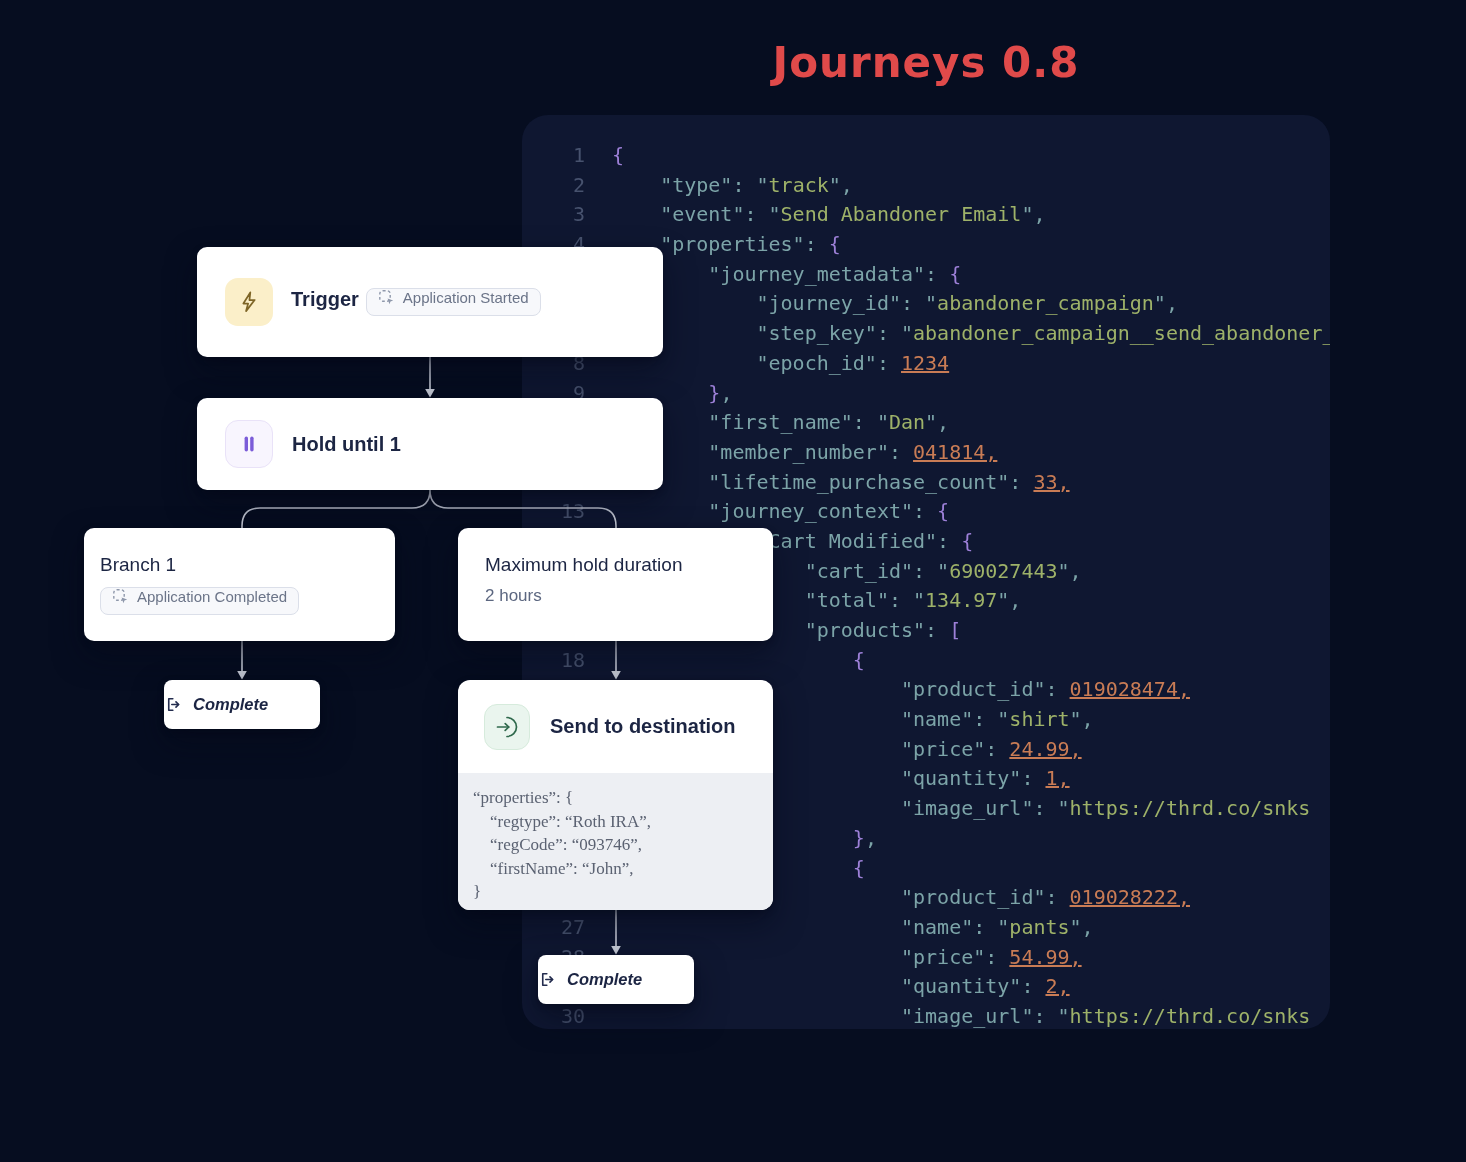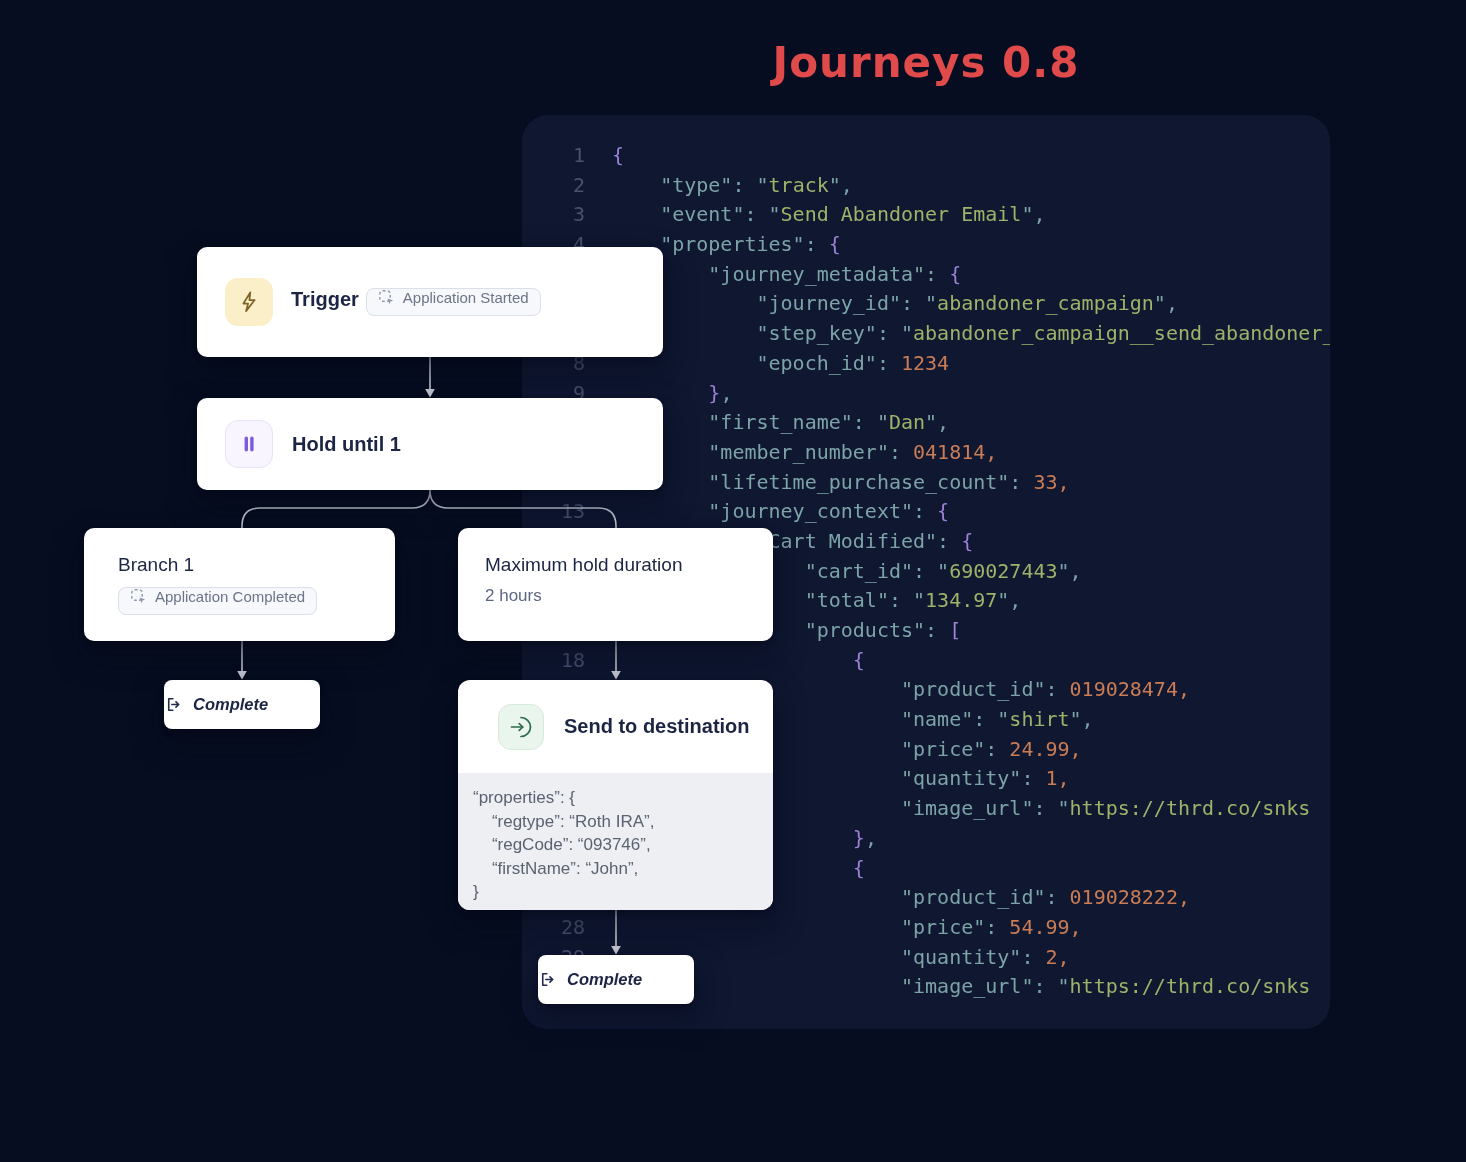--- a/index.html
+++ b/index.html
@@ -28,54 +28,54 @@
   .code-panel{
     position:absolute;left:522px;top:115px;width:808px;height:914px;z-index:1;
     background:var(--panel-bg);border-radius:26px;overflow:hidden;
     padding-top:26px;
     font-family:"DejaVu Sans Mono","Liberation Mono",monospace;font-size:20px;
   }
   .code-line{display:flex;height:29.7px;line-height:29.7px;white-space:pre;}
   .ln{width:63px;flex:none;text-align:right;color:var(--line-number);}
   .tx{margin-left:27px;}
   .tok-k{color:var(--tok-key);} .tok-s{color:var(--tok-string);}
-  .tok-n{color:var(--tok-number);} .tok-p{color:var(--tok-brace);}
+  .tok-n{color:var(--tok-number);text-decoration:underline;} .tok-p{color:var(--tok-brace);}
   
   .connectors{position:absolute;left:0;top:0;z-index:2;pointer-events:none;}
   .connectors path{stroke:var(--connector);stroke-width:1.6;fill:none;}
   .connectors polygon{fill:var(--connector);}
   
   .card{
     position:absolute;z-index:3;background:var(--card-bg);border-radius:10px;
     box-shadow:0 14px 30px rgba(3,8,24,.5),0 2px 6px rgba(3,8,24,.35);
   }
   .card-title{font-size:20px;font-weight:600;color:var(--card-title);}
   .card-title.md{font-size:19px;font-weight:500;}
   .icon-box{width:48px;height:48px;border-radius:13px;flex:none;display:flex;align-items:center;justify-content:center;}
   .badge{
     display:inline-flex;gap:8px;height:28px;padding:0 11px;
     background:var(--badge-bg);border:1px solid var(--badge-border);border-radius:8px;
     font-size:15px;font-weight:500;color:var(--badge-text);align-self:flex-start;white-space:nowrap;
   }
   .trigger-card{left:197px;top:247px;width:466px;height:110px;display:flex;align-items:center;gap:18px;padding-left:28px;}
   .v-col{display:flex;flex-direction:row;gap:7px;}
   .hold-card{left:197px;top:398px;width:466px;height:92px;display:flex;align-items:center;gap:19px;padding-left:28px;}
-  .branch-card{left:84px;top:528px;width:311px;height:113px;padding:26px 0 0 34px;display:flex;flex-direction:column;gap:11px;}
+  .branch-card{left:84px;top:528px;width:311px;height:113px;padding:26px 0 0 16px;display:flex;flex-direction:column;gap:11px;}
   .maxhold-card{left:458px;top:528px;width:315px;height:113px;padding:26px 0 12px 27px;}
   .maxhold-sub{margin-top:10px;font-size:17px;color:var(--subtitle);}
   .complete-card{width:156px;height:49px;border-radius:8px;display:flex;align-items:center;justify-content:flex-start;gap:10px;font-size:16.5px;font-weight:600;color:var(--card-title);font-style:italic;}
   .complete-1{left:164px;top:680px;}
   .complete-2{left:538px;top:955px;}
   .send-card{left:458px;top:680px;width:315px;height:230px;border-radius:12px;}
-  .send-top{height:93px;display:flex;align-items:center;gap:20px;padding-left:40px;}
+  .send-top{height:93px;display:flex;align-items:center;gap:20px;padding-left:26px;}
   .send-top .icon-box{width:46px;height:46px;}
   .send-snippet{
     background:var(--snippet-bg);height:137px;border-radius:0 0 12px 12px;
     padding:13px 0 0 15px;white-space:pre;overflow:hidden;
-    font-family:Liberation Sans, sans-serif;
+    font-family:Liberation Serif, serif;
     font-size:17px;line-height:23.5px;color:var(--snippet-text);
   }
 </style>
 </head>
 <body>
 
 <div class="title">Journeys 0.8</div>
 
 <div class="code-panel">
   <div>
@@ -98,20 +98,21 @@
       <div class="code-line"><span class="ln">17</span><span class="tx"><span class="tok-k">                "products": </span><span class="tok-p">[</span></span></div>
       <div class="code-line"><span class="ln">18</span><span class="tx"><span class="tok-k">                    </span><span class="tok-p">{</span></span></div>
       <div class="code-line"><span class="ln">19</span><span class="tx"><span class="tok-k">                        "product_id": </span><span class="tok-n">019028474,</span></span></div>
       <div class="code-line"><span class="ln">20</span><span class="tx"><span class="tok-k">                        "name": "</span><span class="tok-s">shirt</span><span class="tok-k">",</span></span></div>
       <div class="code-line"><span class="ln">21</span><span class="tx"><span class="tok-k">                        "price": </span><span class="tok-n">24.99,</span></span></div>
       <div class="code-line"><span class="ln">22</span><span class="tx"><span class="tok-k">                        "quantity": </span><span class="tok-n">1,</span></span></div>
       <div class="code-line"><span class="ln">23</span><span class="tx"><span class="tok-k">                        "image_url": "</span><span class="tok-s">https://thrd.co/snks</span></span></div>
       <div class="code-line"><span class="ln">24</span><span class="tx"><span class="tok-k">                    </span><span class="tok-p">}</span><span class="tok-k">,</span></span></div>
       <div class="code-line"><span class="ln">25</span><span class="tx"><span class="tok-k">                    </span><span class="tok-p">{</span></span></div>
       <div class="code-line"><span class="ln">26</span><span class="tx"><span class="tok-k">                        "product_id": </span><span class="tok-n">019028222,</span></span></div>
+      <div class="code-line"><span class="ln">27</span><span class="tx"><span class="tok-k">                        "name": "</span><span class="tok-s">pants</span><span class="tok-k">",</span></span></div>
       <div class="code-line"><span class="ln">28</span><span class="tx"><span class="tok-k">                        "price": </span><span class="tok-n">54.99,</span></span></div>
       <div class="code-line"><span class="ln">29</span><span class="tx"><span class="tok-k">                        "quantity": </span><span class="tok-n">2,</span></span></div>
       <div class="code-line"><span class="ln">30</span><span class="tx"><span class="tok-k">                        "image_url": "</span><span class="tok-s">https://thrd.co/snks</span></span></div>
     </div>
 </div>
 
 <svg class="connectors" width="1466" height="1162" viewBox="0 0 1466 1162">
   <path d="M430 357 L430 389"></path>
   <polygon points="425.2,389 434.8,389 430,397.5"></polygon>
   <path d="M430 490 Q430 508 412 508 L260 508 Q242 508 242 526 L242 530"></path>

